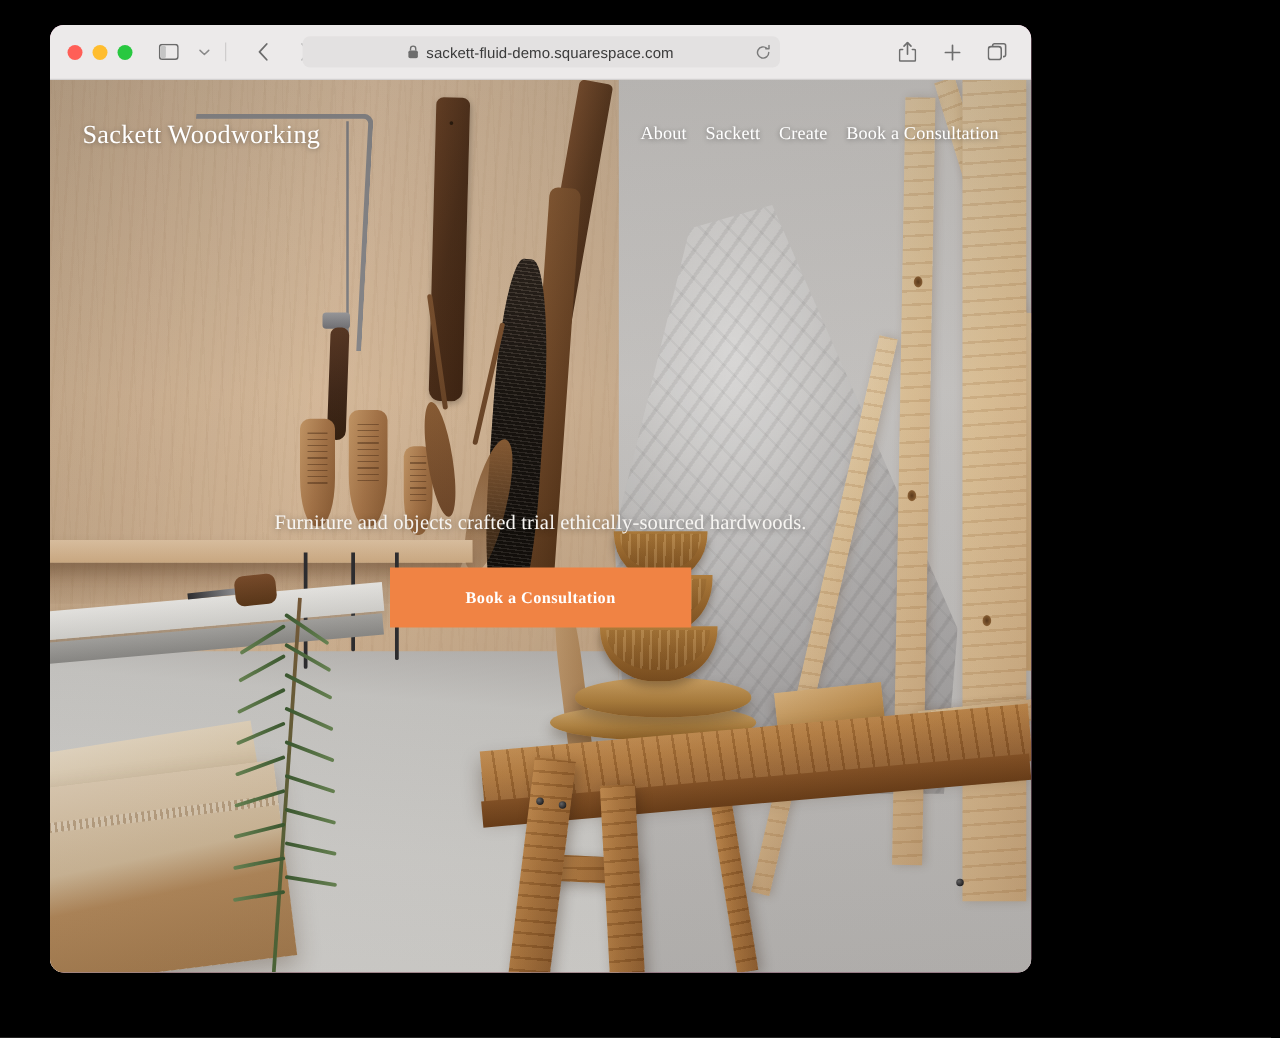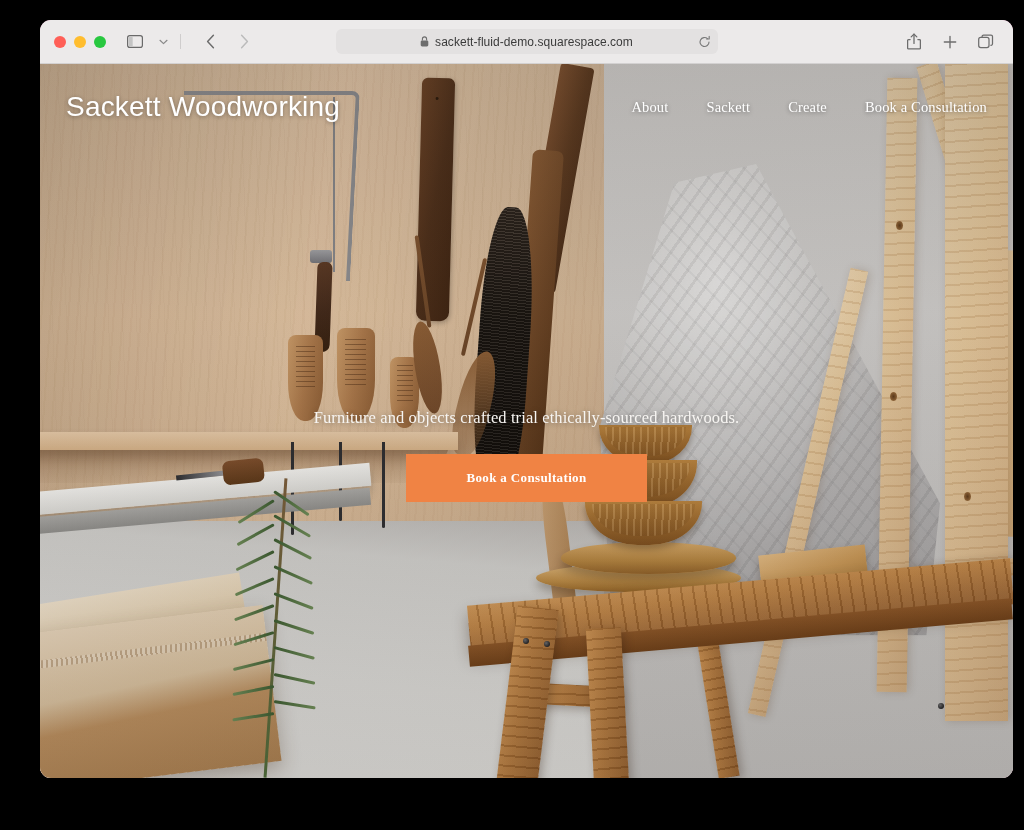--- a/index.html
+++ b/index.html
@@ -18,21 +18,21 @@
     width: 1024px;
     height: 830px;
     background: #000000;
   }
 
   
   .browser-window {
     position: absolute;
     left: 40px;
     top: 20px;
-    width: 973px;
+    width: 785px;
     height: 758px;
     border-radius: 11px;
     overflow: hidden;
     box-shadow: 0 18px 55px rgba(0,0,0,0.85), 0 4px 18px rgba(0,0,0,0.7);
     background: #f9a8d4;
   }
 
   
   .toolbar {
     position: relative;
@@ -533,31 +533,31 @@
     left: 0; top: 0;
     width: 100%;
     height: 86px;
     display: flex;
     align-items: center;
     justify-content: space-between;
     padding: 0 26px 0 26px;
     z-index: 6;
   }
   .site-logo {
-    font-family: Liberation Sans, sans-serif;
-    font-size: 28px;
+    font-family: Liberation Serif, serif;
+    font-size: 21px;
     color: #ffffff;
     letter-spacing: 0.2px;
     text-shadow: 0 1px 4px rgba(0,0,0,0.35);
     white-space: nowrap;
   }
   .site-nav {
     display: flex;
     align-items: center;
-    gap: 38px;
+    gap: 15px;
   }
   .nav-link {
     font-family: "Liberation Serif", serif;
     font-size: 14.5px;
     color: #ffffff;
     letter-spacing: 0.15px;
     text-shadow: 0 1px 4px rgba(0,0,0,0.4);
     white-space: nowrap;
   }
 

